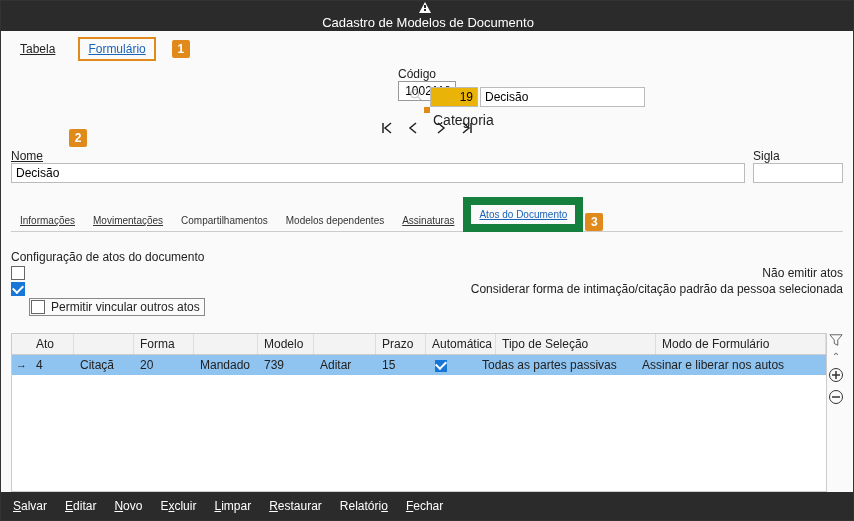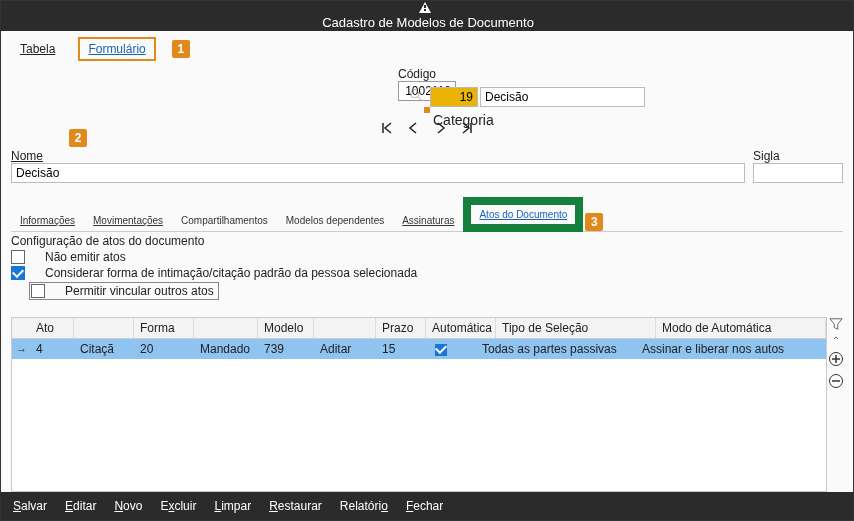--- a/index.html
+++ b/index.html
@@ -38,22 +38,22 @@
   .row2 { display: flex; gap: 8px; margin-top: 2px; }
   .nome-col { flex: 1; display: flex; flex-direction: column; }
   .sigla-col { width: 90px; display: flex; flex-direction: column; }
   .txt-input { height: 20px; border: 1px solid #bbb; background: #fff; padding: 0 4px; font-size: 12px; }
 
   .subtabs { display: flex; margin-top: 14px; border-bottom: 1px solid #ccc; align-items: flex-end; }
   .subtab { padding: 4px 8px; font-size: 10px; border: 1px solid transparent; cursor: pointer; color: #333; }
   .subtab .u { text-decoration: underline; }
   .subtab.active { border: 8px solid #15803d; color: #1a63b8; margin-bottom: -1px; background: #fafafa; }
 
-  .cfg { margin-top: 2px; font-size: 12px; }
-  .cb-row { display: flex; align-items: center; gap: 20px; margin-top: 2px; }
+  .cfg { margin-top: 18px; font-size: 12px; }
+  .cb-row { display: flex; align-items: center; gap: 6px; margin-top: 2px; justify-content: space-between; }
   .cb { width: 14px; height: 14px; border: 1px solid #666; background: #fff; display: inline-flex; align-items: center; justify-content: center; }
   .cb.checked { background: #1776d6; border-color: #1776d6; }
   .cb.checked::after { content: ""; width: 8px; height: 5px; border-left: 2px solid #fff; border-bottom: 2px solid #fff; transform: rotate(-45deg) translate(1px,-1px); }
   .cb-row.indent { margin-left: 18px; }
   .cb-row.boxed { border: 1px solid #888; display: inline-flex; padding: 1px 4px 1px 1px; }
 
   .grid-area { margin-top: 16px; display: flex; flex: 1; min-height: 0; }
   .grid { flex: 1; display: flex; flex-direction: column; border: 1px solid #ccc; }
   .grid-head { display: flex; background: #f3f3f3; font-size: 12px; border-bottom: 1px solid #ccc; }
   .gh { padding: 3px 6px; border-right: 1px solid #ddd; text-align: left; }
@@ -201,21 +201,21 @@
           <div style="width:18px"></div>
           <div class="gh col-ato">Ato</div>
           <div class="gh" style="width:60px"></div>
           <div class="gh col-forma">Forma</div>
           <div class="gh col-forma2"></div>
           <div class="gh col-modelo">Modelo</div>
           <div class="gh col-modelo2"></div>
           <div class="gh col-prazo">Prazo</div>
           <div class="gh col-auto">Automática</div>
           <div class="gh col-tipo">Tipo de Seleção</div>
-          <div class="gh col-modo">Modo de Automática</div>
+          <div class="gh col-modo">Modo de Formulário</div>
         </div>
         <div class="grid-body">
           <span class="row-arrow">→</span>
           <div class="grid-row sel">
             <div style="width:18px"></div>
             <div class="gc col-ato">4</div>
             <div class="gc" style="width:60px">Citaçã</div>
             <div class="gc col-forma">20</div>
             <div class="gc col-forma2">Mandado</div>
             <div class="gc col-modelo">739</div>

